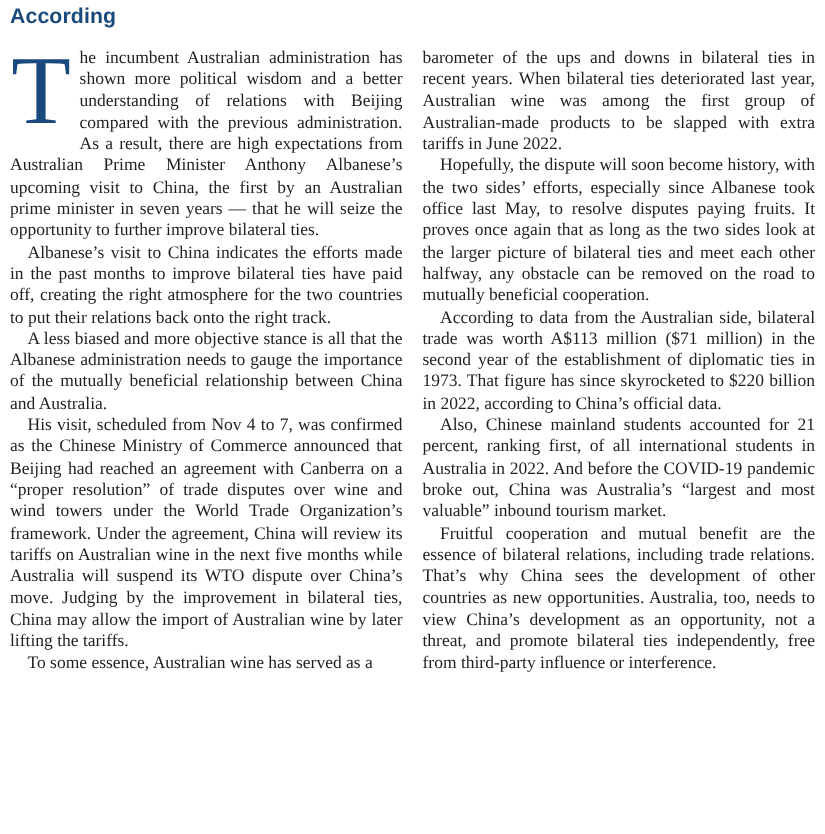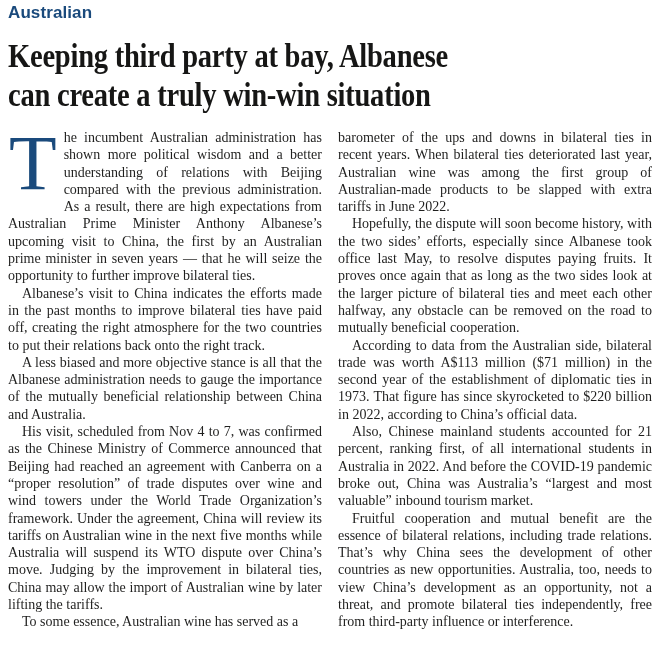--- a/index.html
+++ b/index.html
@@ -74,26 +74,22 @@
     height: 67px;
     padding: 3px 7px 0 1px;
     color: #1a4a7c;
   }
 </style>
 </head>
 <body>
 
 <div class="page">
 
-  <div class="section-label">Australian</div>
+  <div class="section-label">According</div>
 
-  <h1 class="headline">
-    <span class="hl-line">Keeping third party at bay, Albanese</span>
-    <span class="hl-line">can create a truly win-win situation</span>
-  </h1>
 
   <div class="columns">
 
     <div class="col">
       <p class="no-indent">
         <span class="dropcap">T</span><span>he incumbent Australian administration has shown more political wisdom and a better understanding of relations with Beijing compared with the previous administration. As a result, there are high expectations from Australian Prime Minister Anthony Albanese’s upcoming visit to China, the first by an Australian prime minister in seven years — that he will seize the opportunity to further improve bilateral ties.</span>
       </p>
       <p>Albanese’s visit to China indicates the efforts made in the past months to improve bilateral ties have paid off, creating the right atmosphere for the two countries to put their relations back onto the right track.</p>
       <p>A less biased and more objective stance is all that the Albanese administration needs to gauge the importance of the mutually beneficial relationship between China and Australia.</p>
       <p>His visit, scheduled from Nov 4 to 7, was confirmed as the Chinese Ministry of Commerce announced that Beijing had reached an agreement with Canberra on a “proper resolution” of trade disputes over wine and wind towers under the World Trade Organization’s framework. Under the agreement, China will review its tariffs on Australian wine in the next five months while Australia will suspend its WTO dispute over China’s move. Judging by the improvement in bilateral ties, China may allow the import of Australian wine by later lifting the tariffs.</p>

